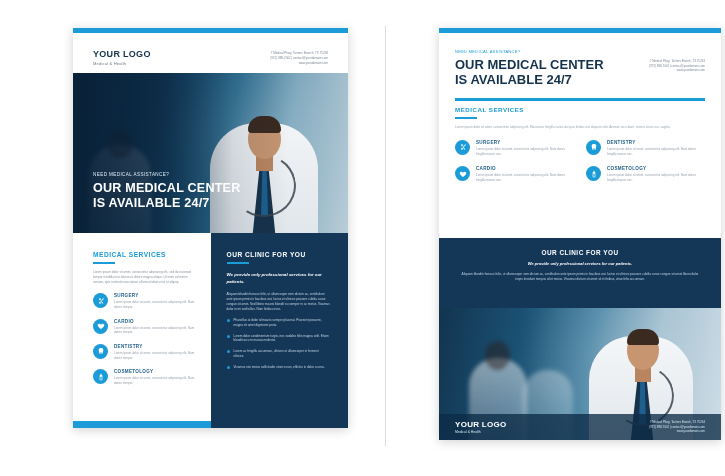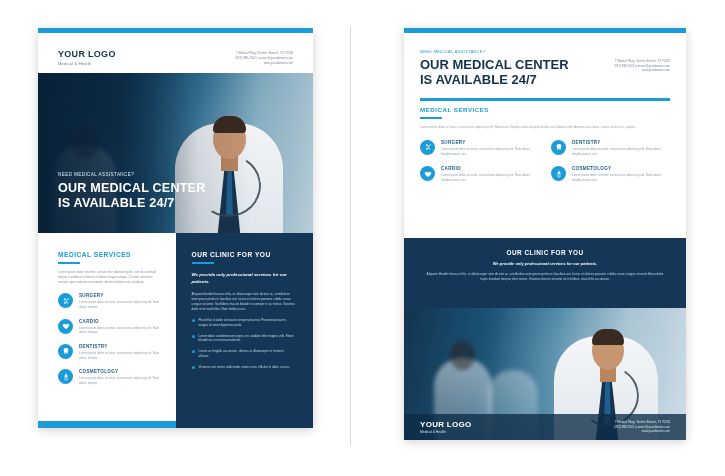--- a/index.html
+++ b/index.html
@@ -11,20 +11,21 @@
     width: 725px;
     height: 476px;
     font-family: "Liberation Sans", sans-serif;
     overflow: hidden;
     position: relative;
   }
   .stage {
     position: absolute;
     inset: 0;
     background: #ffffff;
+    margin-left: 35px;
   }
 
   
   .flyer {
     position: absolute;
     background: #ffffff;
     box-shadow: 0 2px 10px rgba(0,0,0,0.18);
     overflow: hidden;
   }
   .accent-bar {

